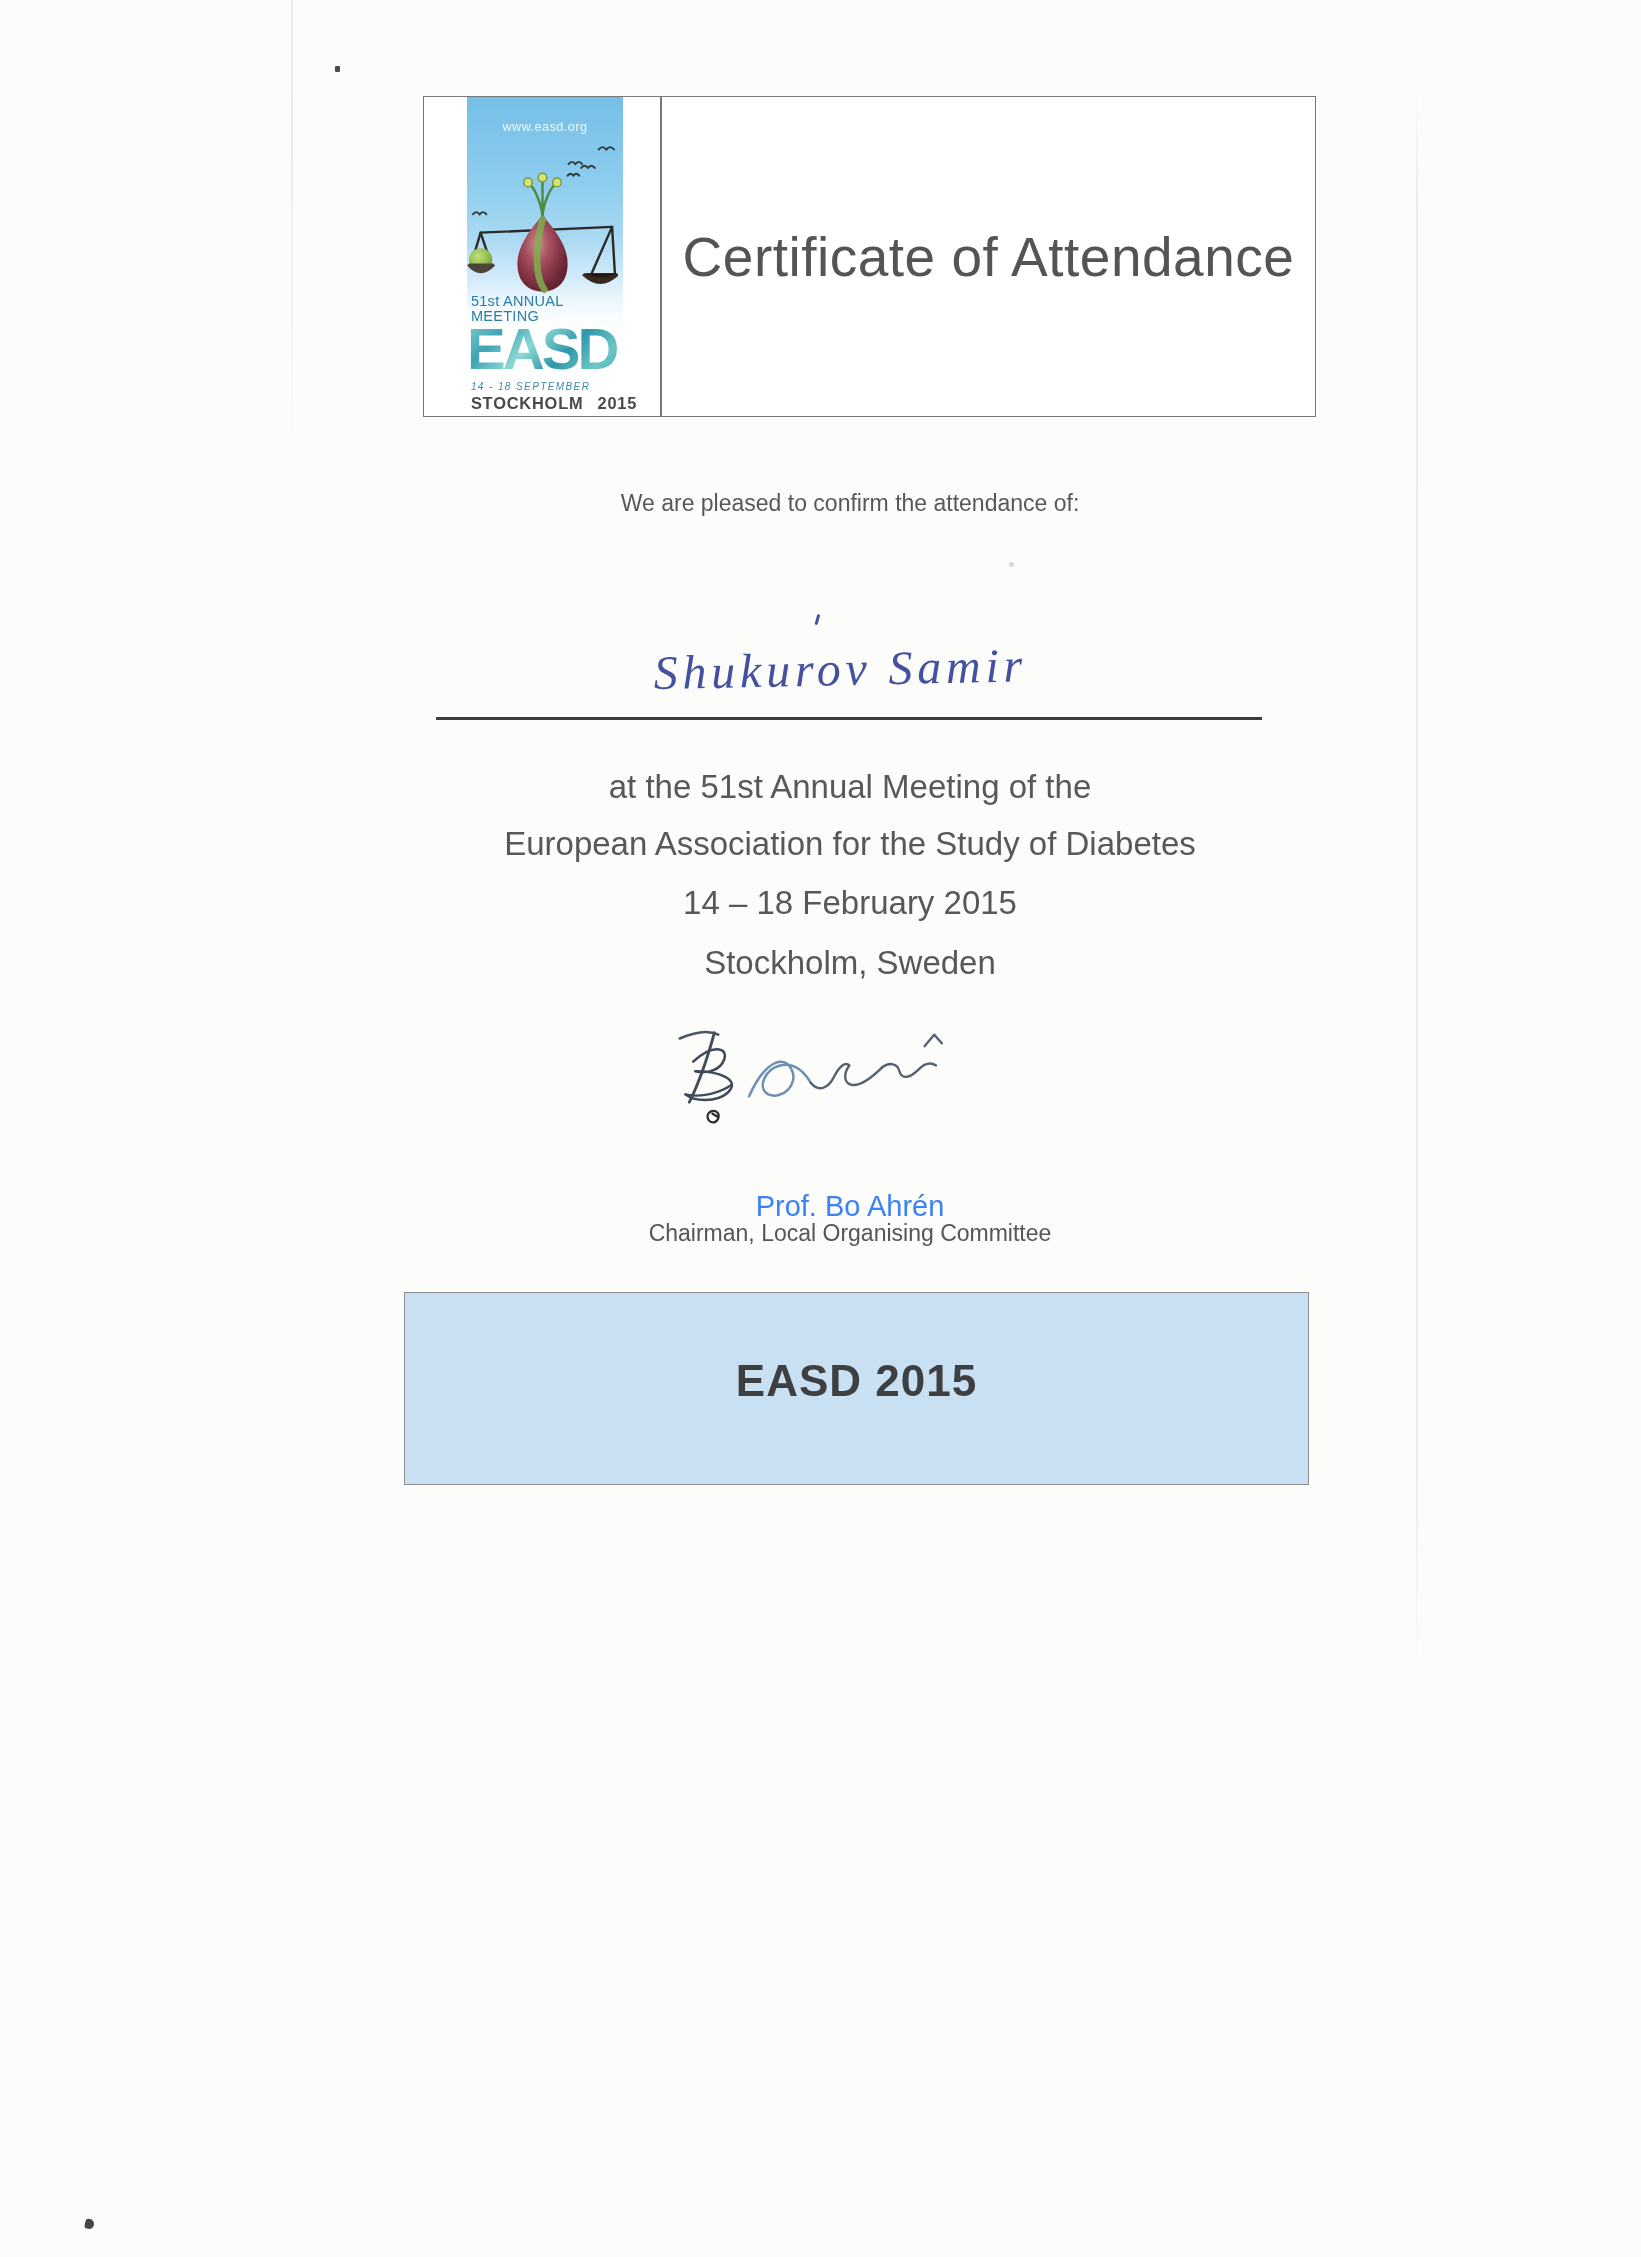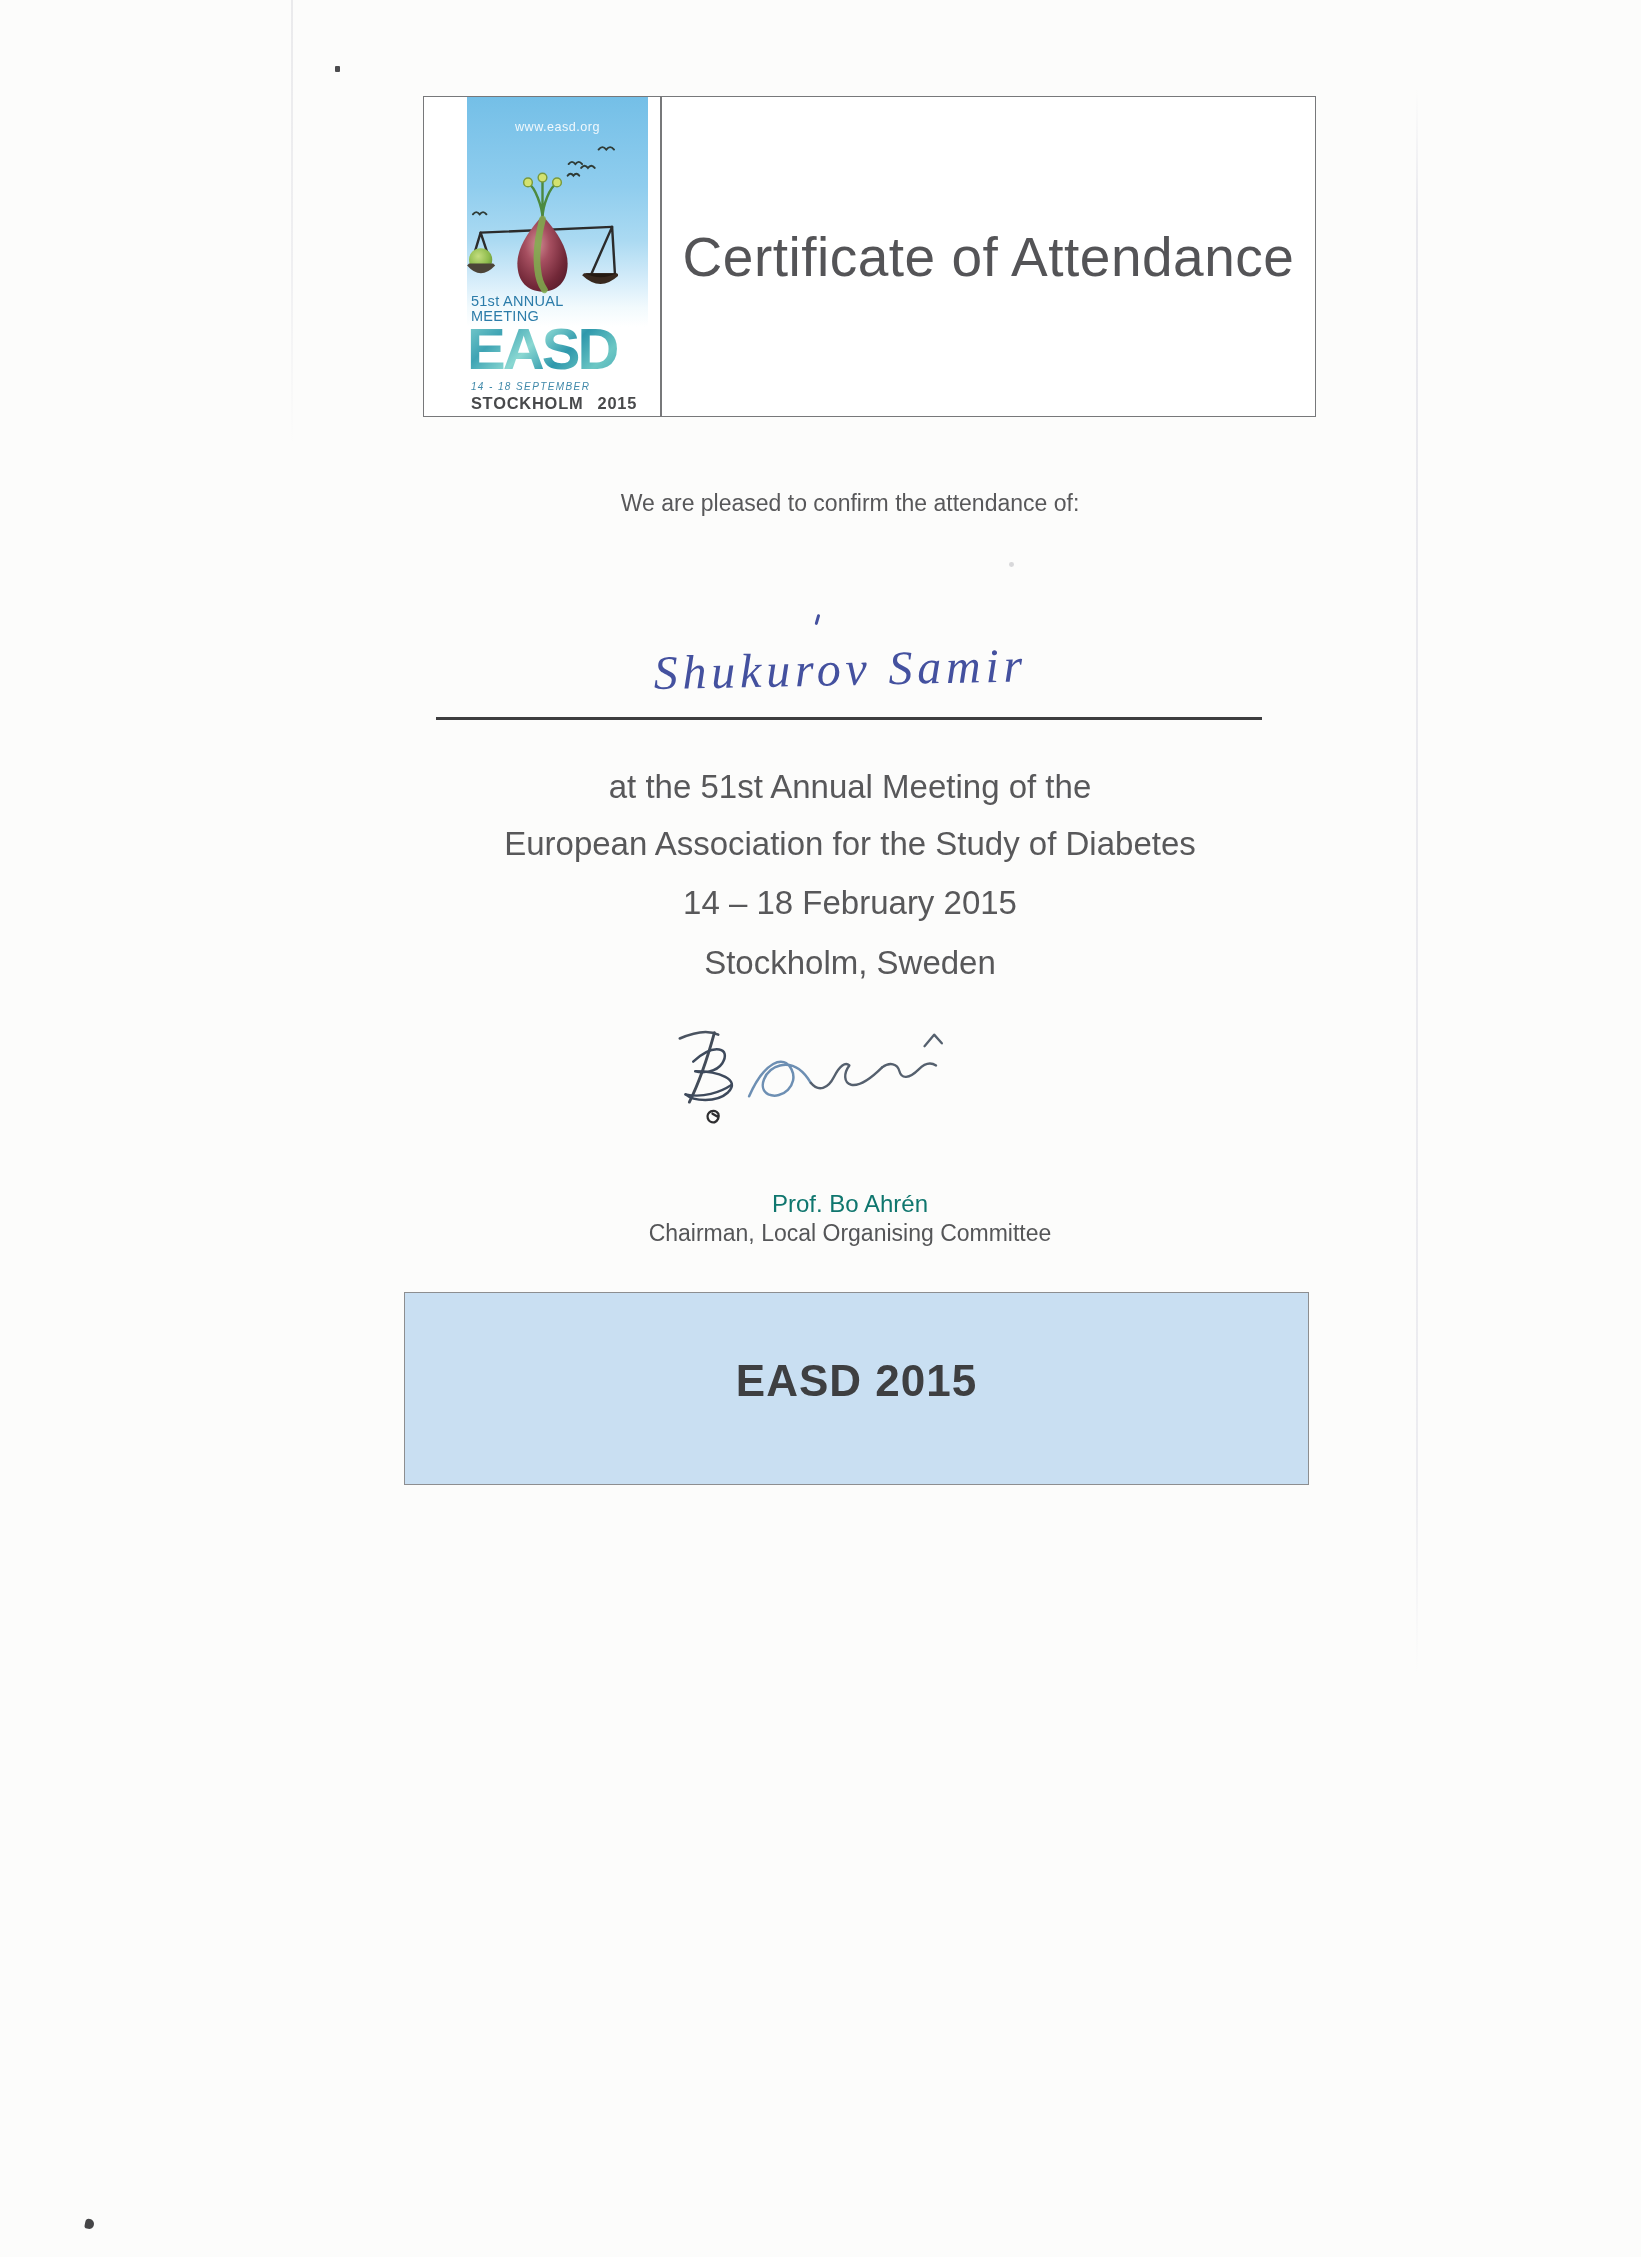--- a/index.html
+++ b/index.html
@@ -17,21 +17,21 @@
   .scan-line-right{left:1416px;top:89px;width:1.9px;height:1583px;
     background:linear-gradient(180deg,rgba(233,233,238,0) 0%,#e9e9ee 8%,#ececf0 88%,rgba(236,236,240,0) 100%);}
   .speck-a{left:335px;top:66px;width:4.8px;height:5.8px;background:#4c4c4e;border-radius:1px;}
   .speck-b{left:85px;top:2219px;width:8.7px;height:9.7px;background:#454547;border-radius:3.9px 4.8px 4.8px 2.9px;transform:rotate(12deg);}
   .speck-c{left:903px;top:1311px;width:3.9px;height:3.9px;background:#9fadbd;border-radius:50%;}
   .speck-d{left:1009px;top:562px;width:4.8px;height:4.8px;background:#d8d8da;border-radius:50%;}
 
   
   .header-box{left:423px;top:96px;width:893px;height:321px;background:#fff;
     border:1.9px solid #77787a;box-sizing:border-box;}
-  .logo-strip{position:absolute;left:43px;top:0;width:181px;height:100%;
+  .logo-strip{position:absolute;left:43px;top:0;width:156px;height:100%;
     background:linear-gradient(180deg,#74bfe7 0%,#8fcdee 28%,#abdaf2 45%,#d7edfa 58%,#f2fafd 66%,#ffffff 72%,#ffffff 100%);}
   .logo-url{position:absolute;left:0;top:23px;width:100%;text-align:center;
     color:rgba(255,255,255,0.88);font-size:12.6px;letter-spacing:0.5px;}
   .logo-art{position:absolute;left:0;top:39px;}
   .logo-meeting{position:absolute;left:3.9px;top:197px;color:#2c7ca9;font-size:14.5px;
     line-height:15.4px;letter-spacing:0.3px;}
   .logo-easd{position:absolute;left:0px;top:223px;width:154px;
     font-size:58px;font-weight:bold;line-height:58px;letter-spacing:-2.9px;
     color:#53aeb6;
     background:linear-gradient(135deg,#7fd0cf 0%,#3fa4b4 22%,#8ad8d2 42%,#2f98ac 62%,#6cc7c4 82%,#49a9b5 100%);
@@ -50,21 +50,21 @@
   .intro{top:490px;font-size:23px;}
   .attendee-name{top:641px;font-size:48px;color:#44519f;
     font-family:"Liberation Serif", serif;font-style:italic;letter-spacing:4.8px;
     transform:rotate(-1.2deg) translateX(-9.7px);}
   .ink-tick{left:816px;top:614px;width:2.9px;height:10.6px;background:#44519f;
     border-radius:1.9px;transform:rotate(16deg);}
   .name-underline{left:436px;top:717px;width:826px;height:2.9px;background:#3d3d3f;}
   .bl{font-size:33px;}
   .bl1{top:768px;} .bl2{top:825px;} .bl3{top:884px;} .bl4{top:944px;}
   .sig-svg{left:664px;top:1025px;}
-  .prof-line{top:1190px;font-size:24px;color:#0f766e;}
+  .prof-line{top:1190px;font-size:29px;color:#3b82f6;}
   .chair-line{top:1220px;font-size:23px;color:#555658;}
 
   
   .banner{left:404px;top:1292px;width:905px;height:193px;background:#c9dff2;
     border:1.9px solid #8d8e90;box-sizing:border-box;}
   .banner-label{position:absolute;left:0;top:0;width:100%;height:100%;
     display:flex;align-items:center;justify-content:center;
     font-size:44px;font-weight:bold;letter-spacing:1px;color:#3e3f41;
     padding-bottom:16px;box-sizing:border-box;}
 </style>

